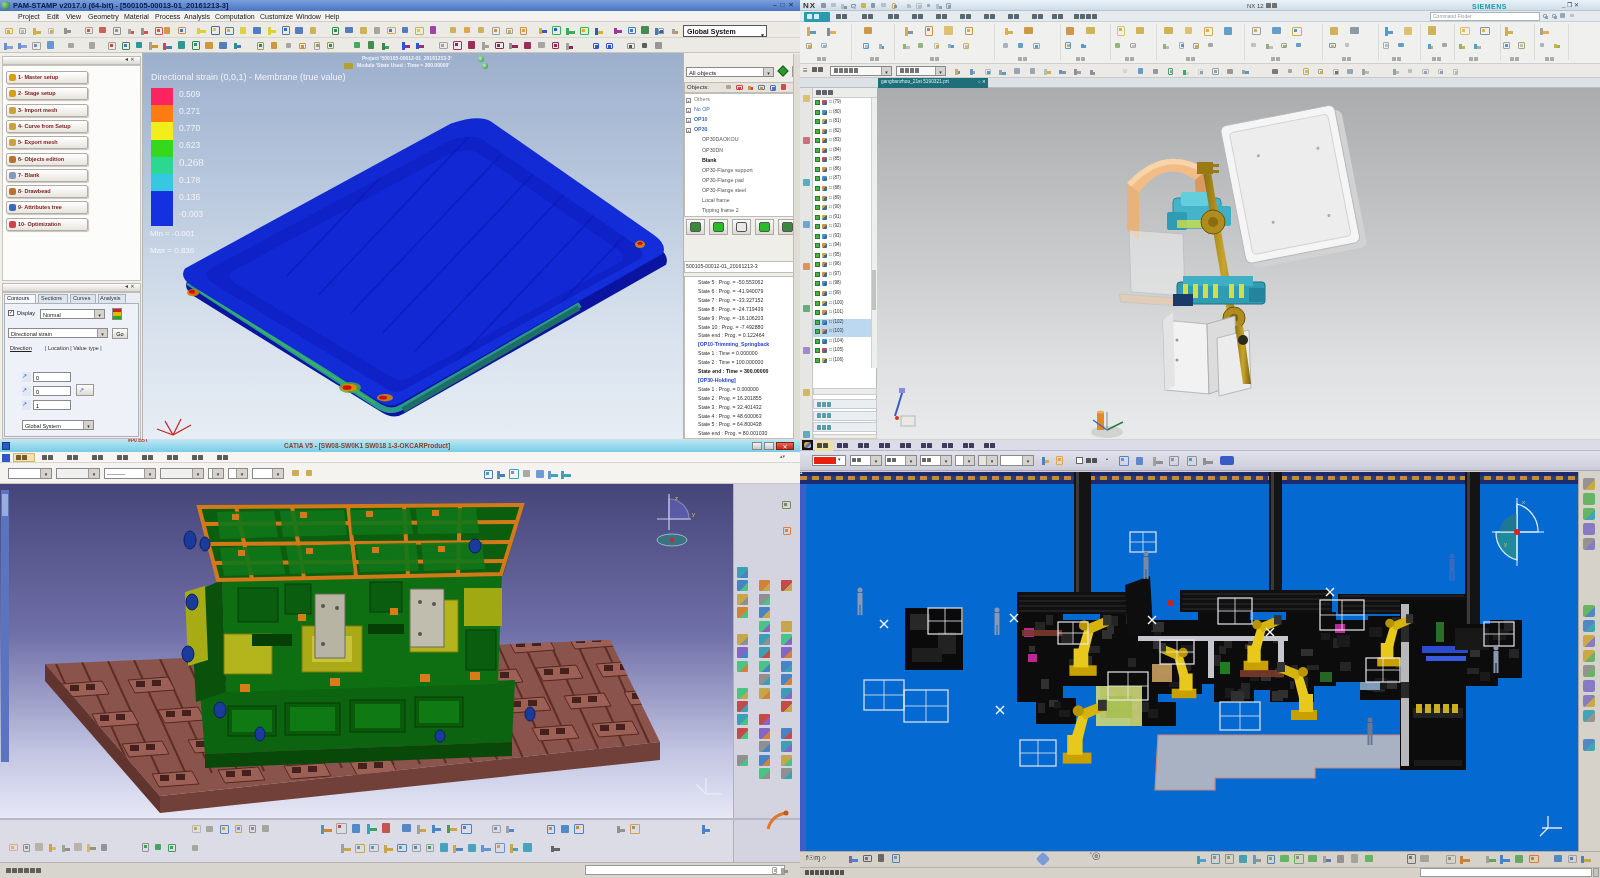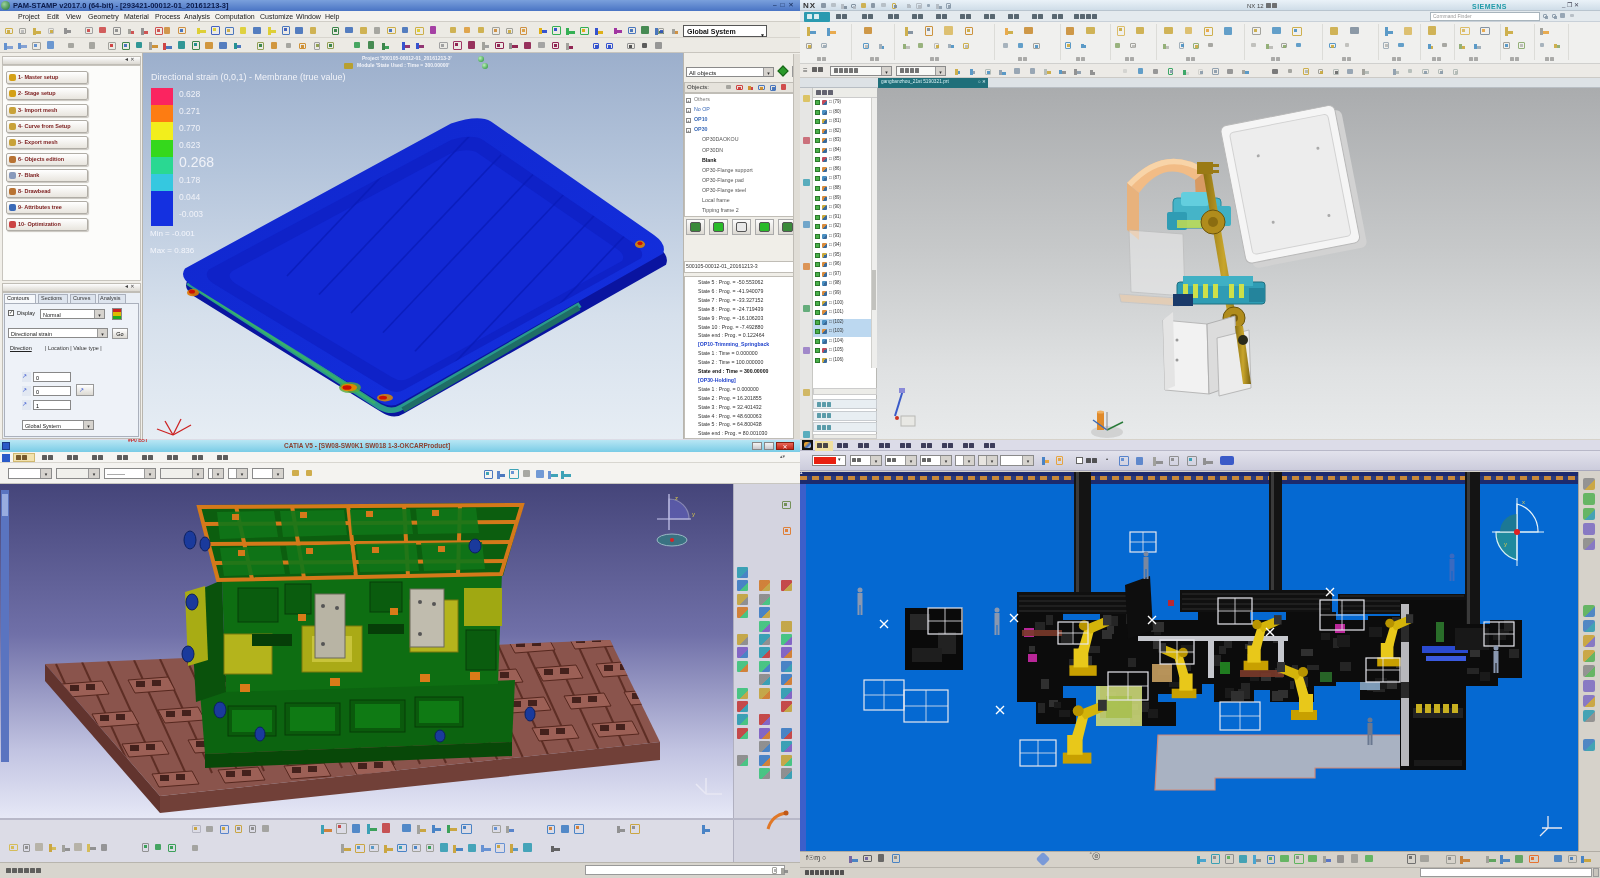--- a/index.html
+++ b/index.html
@@ -3,21 +3,21 @@
 html,body{margin:0;padding:0;}
 *{box-sizing:border-box;font-family:"Liberation Sans",sans-serif;}
 #root{position:relative;width:1600px;height:878px;background:#888;overflow:hidden;}
 .q{position:absolute;overflow:hidden;}
 </style></head><body>
 <div id="root">
 <div class="q" style="left:0;top:0;width:800px;height:439px;">
 <div style="position:absolute;left:0px;top:0px;width:800px;height:439px;background:#ece9e2;overflow:hidden;"></div>
 <div style="position:absolute;left:0px;top:0px;width:800px;height:11px;background:linear-gradient(#7aa0dc,#4a74c4);"></div>
 <div style="position:absolute;left:1px;top:1px;width:9px;height:9px;background:radial-gradient(circle at 35% 35%,#9ad29a,#1c6e2e);border-radius:50%;"></div>
-<div style="position:absolute;left:13px;top:1px;font-size:7.5px;line-height:9.5px;color:#0a1a4a;white-space:nowrap;font-weight:bold;">PAM-STAMP v2017.0 (64-bit) - [293421-00012-01_20161213-3]</div>
+<div style="position:absolute;left:13px;top:1px;font-size:7.5px;line-height:9.5px;color:#0a1a4a;white-space:nowrap;font-weight:bold;">PAM-STAMP v2017.0 (64-bit) - [500105-00013-01_20161213-3]</div>
 <div style="position:absolute;left:773px;top:1px;font-size:6.5px;line-height:8.5px;color:#10244e;white-space:nowrap;letter-spacing:1px;">– □ ✕</div>
 <div style="position:absolute;left:0px;top:11px;width:800px;height:11px;background:#f4f2ee;border-bottom:1px solid #d0cdc6;"></div>
 <div style="position:absolute;left:18px;top:12px;font-size:7px;line-height:9px;color:#1a1a1a;white-space:nowrap;">Project</div>
 <div style="position:absolute;left:47px;top:12px;font-size:7px;line-height:9px;color:#1a1a1a;white-space:nowrap;">Edit</div>
 <div style="position:absolute;left:66px;top:12px;font-size:7px;line-height:9px;color:#1a1a1a;white-space:nowrap;">View</div>
 <div style="position:absolute;left:88px;top:12px;font-size:7px;line-height:9px;color:#1a1a1a;white-space:nowrap;">Geometry</div>
 <div style="position:absolute;left:124px;top:12px;font-size:7px;line-height:9px;color:#1a1a1a;white-space:nowrap;">Material</div>
 <div style="position:absolute;left:155px;top:12px;font-size:7px;line-height:9px;color:#1a1a1a;white-space:nowrap;">Process</div>
 <div style="position:absolute;left:184px;top:12px;font-size:7px;line-height:9px;color:#1a1a1a;white-space:nowrap;">Analysis</div>
 <div style="position:absolute;left:215px;top:12px;font-size:7px;line-height:9px;color:#1a1a1a;white-space:nowrap;">Computation</div>
@@ -248,27 +248,27 @@
 <div style="position:absolute;left:357px;top:62px;font-size:5px;line-height:7px;color:#f0f2f8;white-space:nowrap;font-weight:bold;">Module 'State Used : Time = 300.00000'</div>
 <div style="position:absolute;left:482px;top:63px;width:6px;height:6px;background:radial-gradient(circle at 35% 35%,#baf0ba,#1a8a2a);border-radius:50%;"></div>
 <div style="position:absolute;left:151px;top:72px;font-size:9px;line-height:11px;color:#f0f2f8;white-space:nowrap;">Directional strain (0,0,1) - Membrane (true value)</div>
 <div style="position:absolute;left:151px;top:88.0px;width:22px;height:17.2px;background:#fb2460;"></div>
 <div style="position:absolute;left:151px;top:105.2px;width:22px;height:17.2px;background:#fd7c12;"></div>
 <div style="position:absolute;left:151px;top:122.4px;width:22px;height:17.2px;background:#f2ee1c;"></div>
 <div style="position:absolute;left:151px;top:139.6px;width:22px;height:17.2px;background:#35d81c;"></div>
 <div style="position:absolute;left:151px;top:156.8px;width:22px;height:17.2px;background:#2ad892;"></div>
 <div style="position:absolute;left:151px;top:174.0px;width:22px;height:17.2px;background:#35c8e0;"></div>
 <div style="position:absolute;left:151px;top:191.2px;width:22px;height:34.4px;background:#1430e0;"></div>
-<div style="position:absolute;left:179px;top:88.5px;font-size:8.5px;line-height:10.5px;color:#f0f2f8;white-space:nowrap;">0.628</div>
+<div style="position:absolute;left:179px;top:88.5px;font-size:8.5px;line-height:10.5px;color:#f0f2f8;white-space:nowrap;">0.509</div>
 <div style="position:absolute;left:179px;top:105.7px;font-size:8.5px;line-height:10.5px;color:#f0f2f8;white-space:nowrap;">0.271</div>
 <div style="position:absolute;left:179px;top:122.9px;font-size:8.5px;line-height:10.5px;color:#f0f2f8;white-space:nowrap;">0.770</div>
 <div style="position:absolute;left:179px;top:140.1px;font-size:8.5px;line-height:10.5px;color:#f0f2f8;white-space:nowrap;">0.623</div>
-<div style="position:absolute;left:179px;top:157.3px;font-size:14px;line-height:10.5px;color:#f0f2f8;white-space:nowrap;">0.268</div>
+<div style="position:absolute;left:179px;top:157.3px;font-size:11px;line-height:10.5px;color:#f0f2f8;white-space:nowrap;font-family:Liberation Serif, serif;">0.268</div>
 <div style="position:absolute;left:179px;top:174.5px;font-size:8.5px;line-height:10.5px;color:#f0f2f8;white-space:nowrap;">0.178</div>
-<div style="position:absolute;left:179px;top:191.7px;font-size:8.5px;line-height:10.5px;color:#f0f2f8;white-space:nowrap;">0.044</div>
+<div style="position:absolute;left:179px;top:191.7px;font-size:8.5px;line-height:10.5px;color:#f0f2f8;white-space:nowrap;">0.136</div>
 <div style="position:absolute;left:179px;top:208.89999999999998px;font-size:8.5px;line-height:10.5px;color:#f0f2f8;white-space:nowrap;">-0.003</div>
 <div style="position:absolute;left:150px;top:229px;font-size:8px;line-height:10px;color:#f4f6fc;white-space:nowrap;">Min = -0.001</div>
 <div style="position:absolute;left:150px;top:246px;font-size:8px;line-height:10px;color:#f4f6fc;white-space:nowrap;">Max =  0.836</div>
 <svg style="position:absolute;left:143px;top:53px;" width="540" height="386" viewBox="0 0 540 386">
 <defs>
 <linearGradient id="pg" x1="0" y1="0" x2="1" y2="1">
  <stop offset="0" stop-color="#1026cc"></stop>
             <stop offset="1" stop-color="#1430e0"></stop>
 </linearGradient>
 <clipPath id="innerface">

